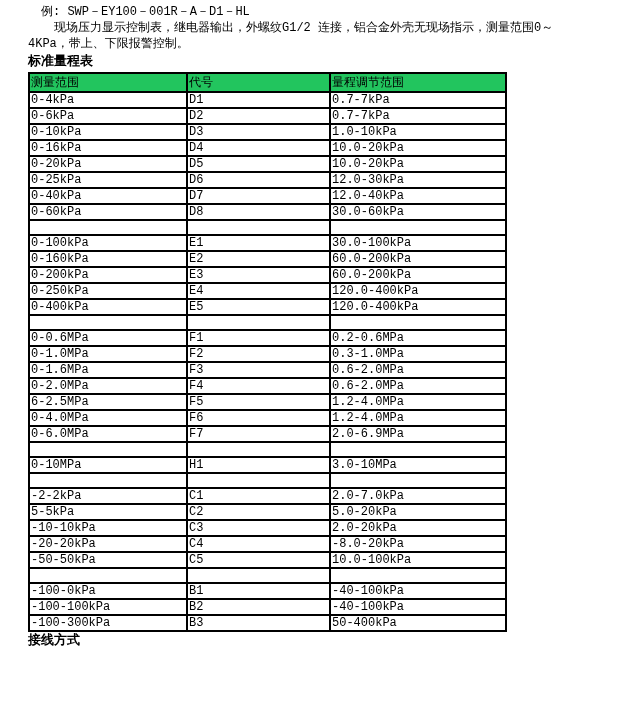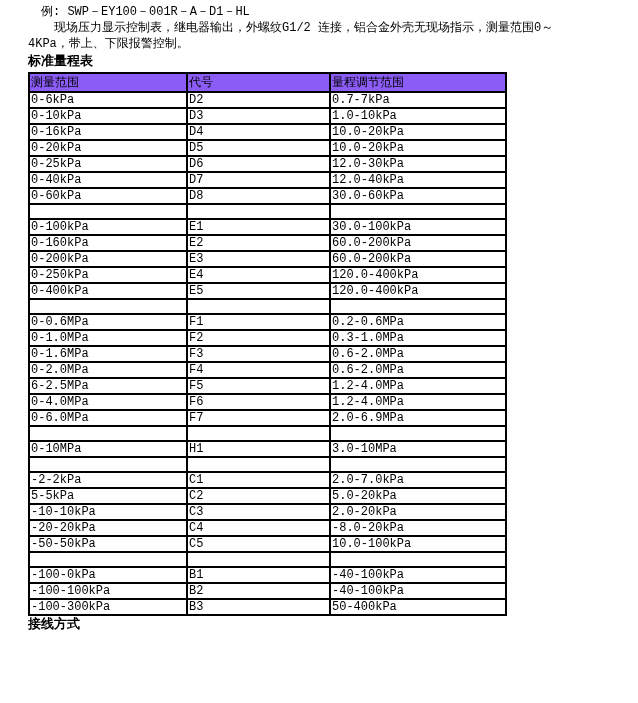--- a/index.html
+++ b/index.html
@@ -43,21 +43,21 @@
     border: 2px solid #000000;
     height: 15px;
     padding: 0 1px;
     font-size: 12px;
     line-height: 14px;
     vertical-align: middle;
     white-space: nowrap;
     overflow: hidden;
   }
   table.range-table thead td {
-    background: #8b5cf6;
+    background: #22c55e;
     height: 19px;
   }
   .bottom-heading {
     margin-top: 1px;
   }
 </style>
 </head>
 <body>
 
 <div class="doc">
@@ -78,20 +78,25 @@
     </colgroup>
     <thead>
       <tr>
         <td>测量范围</td>
         <td>代号</td>
         <td>量程调节范围</td>
       </tr>
     </thead>
     <tbody>
         <tr>
+          <td>0-4kPa</td>
+          <td>D1</td>
+          <td>0.7-7kPa</td>
+        </tr>
+        <tr>
           <td>0-6kPa</td>
           <td>D2</td>
           <td>0.7-7kPa</td>
         </tr>
         <tr>
           <td>0-10kPa</td>
           <td>D3</td>
           <td>1.0-10kPa</td>
         </tr>
         <tr>

